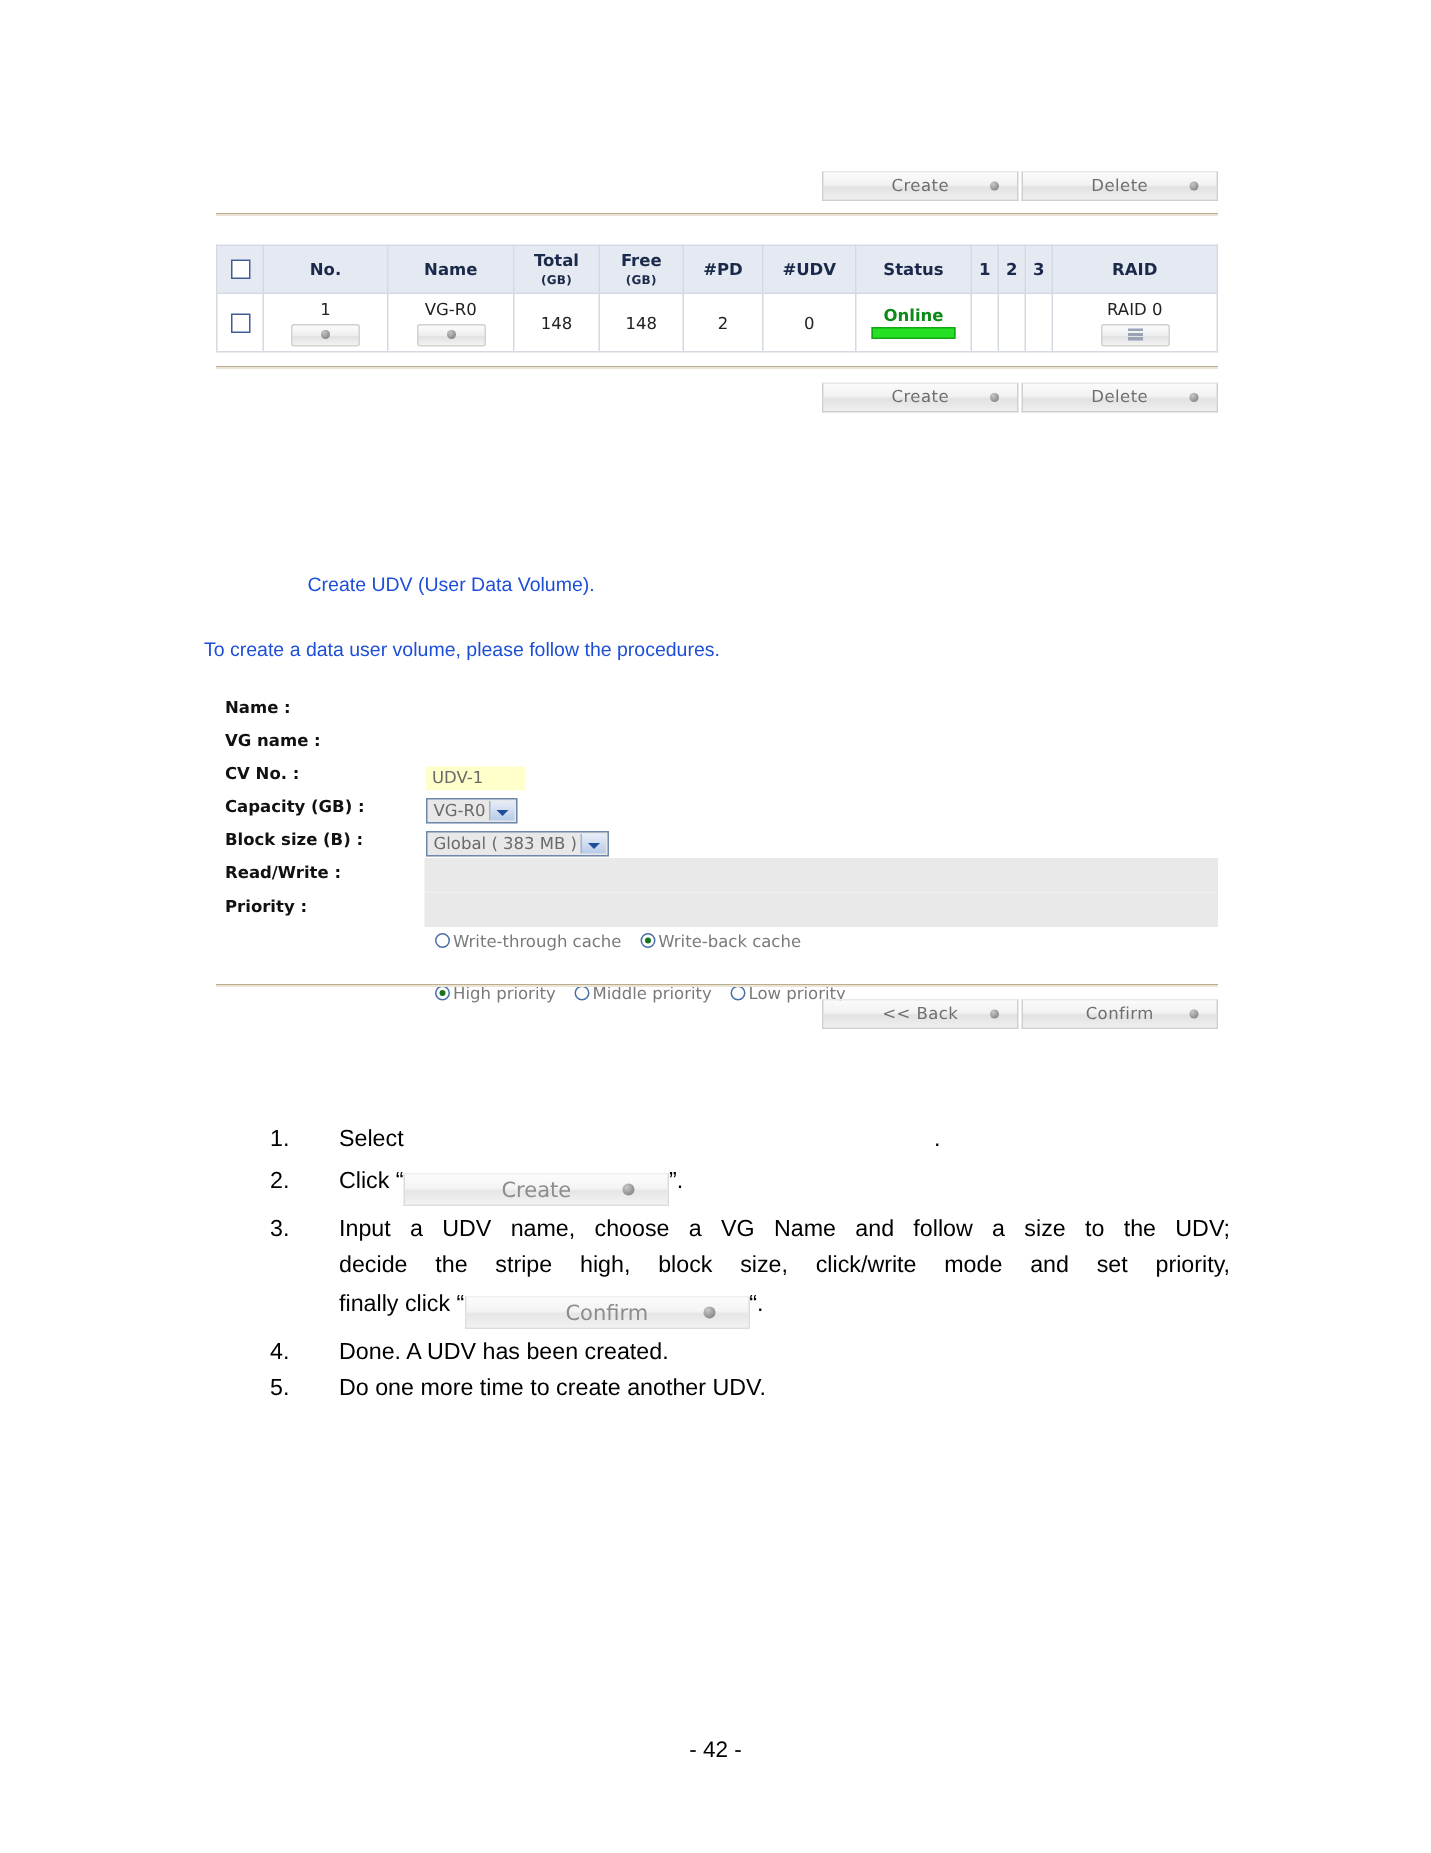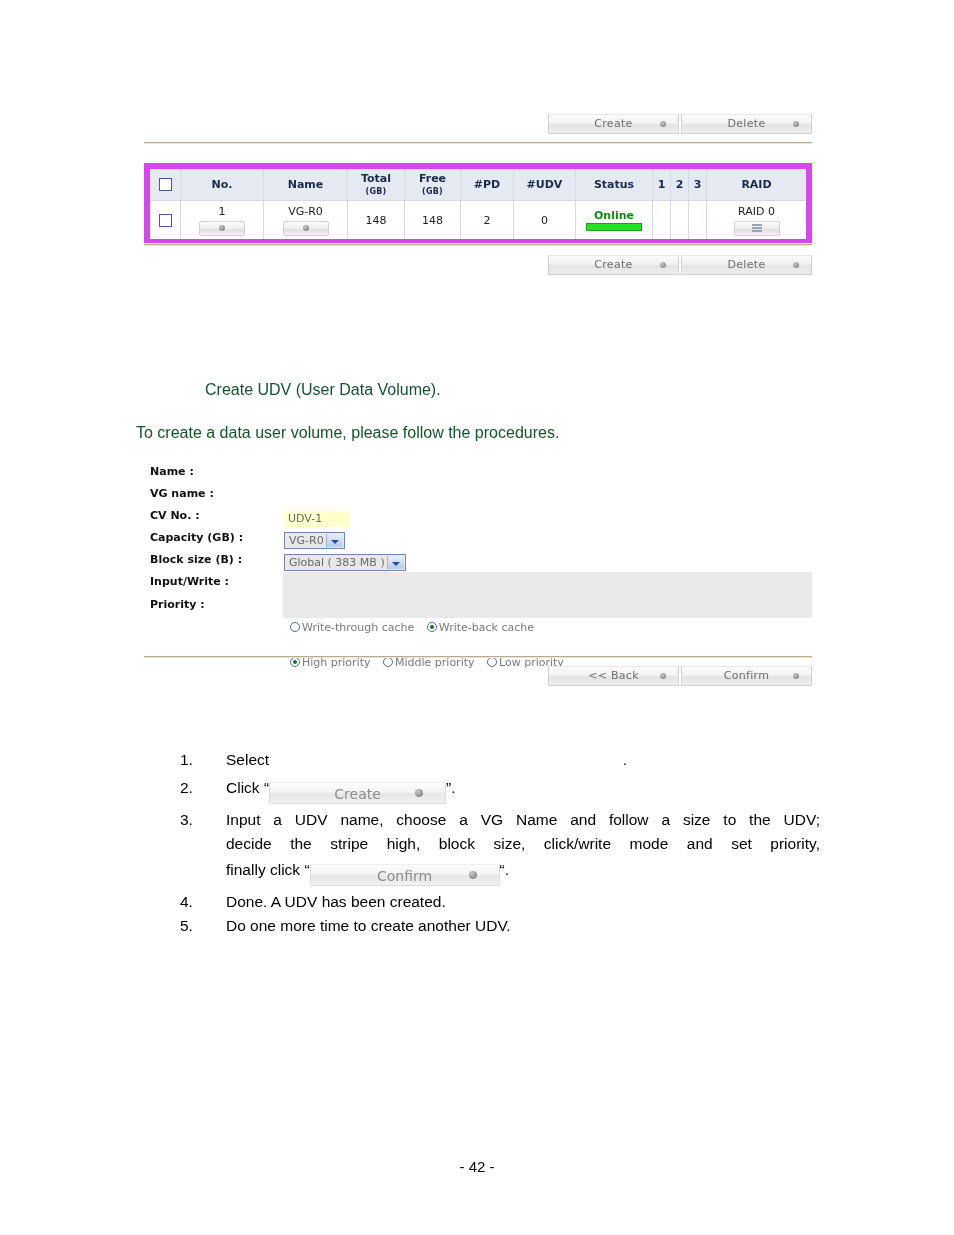--- a/index.html
+++ b/index.html
@@ -57,21 +57,21 @@
     background: linear-gradient(to bottom, #ffffff 0, #ffffff 1px, #b9ad8e 1px, #b9ad8e 2px, #e9e4d6 2px, #e9e4d6 3px);
   }
 
   
   .vgtable {
     position: absolute;
     left: 144px;
     top: 163px;
     width: 668px;
     border-collapse: collapse;
-    border: 6px solid #d946ef;
+    border: 1px solid #d946ef;
     background: #ffffff;
     font-family: "DejaVu Sans", sans-serif;
   }
   .vgtable th, .vgtable td {
     border: 1px solid #d4d9e2;
     text-align: center;
     vertical-align: middle;
     padding: 0;
   }
   .vgtable th {
@@ -241,23 +241,23 @@
     left: 50%; top: 50%;
     margin: -2px 0 0 -2px;
     width: 4px; height: 4px;
     border-radius: 50%;
     background: #17731d;
   }
 
   
   .prose {
     position: absolute;
-    font-size: 16px;
+    font-size: 13px;
     line-height: 21px;
-    color: #14532d;
+    color: #1d4ed8;
     font-family: "Liberation Sans", sans-serif;
   }
   .proc-list {
     position: absolute;
     left: 180px;
     top: 748px;
     width: 640px;
     font-size: 15.5px;
     line-height: 24px;
   }
@@ -462,21 +462,21 @@
     <span class="flabel">Block size (B) :</span>
     <span class="fctl">
       <span class="sel" style="padding-right:32px;">
         <span>512</span>
         <span class="arrow"></span>
       </span>
     </span>
   </div>
 
   <div class="frow" style="height:23px;">
-    <span class="flabel">Input/Write :</span>
+    <span class="flabel">Read/Write :</span>
     <span class="shaded" style="position:absolute; left:139px; top:0; width:529px; height:23px;"></span>
     <span class="fctl radiogrp" style="left:146px; top:4px;">
       <span class="opt">
         <span class="rd"></span><span>Write-through cache</span>
       </span>
       <span class="opt">
         <span class="rd on"></span><span>Write-back cache</span>
       </span>
     </span>
   </div>

